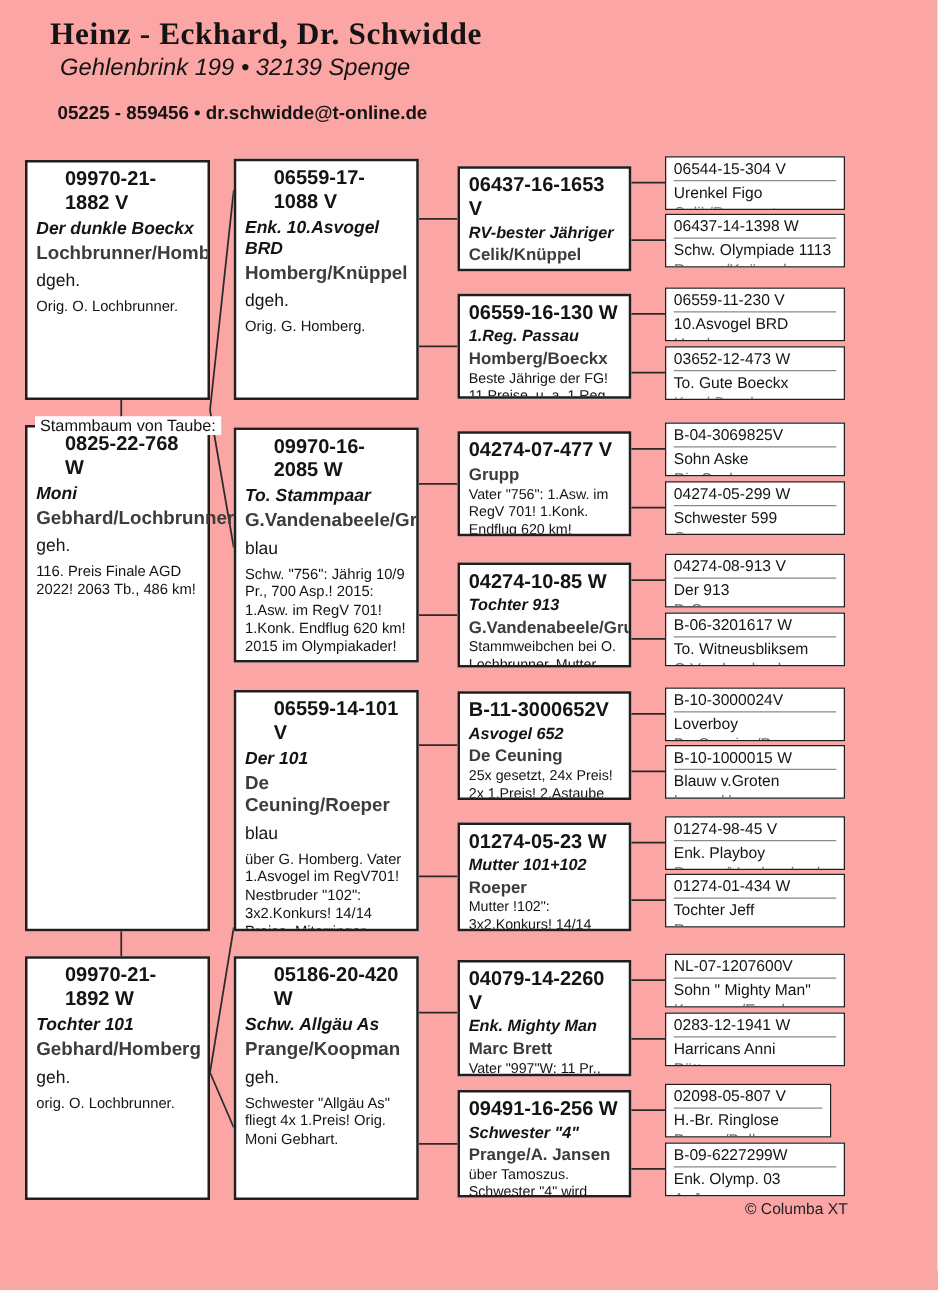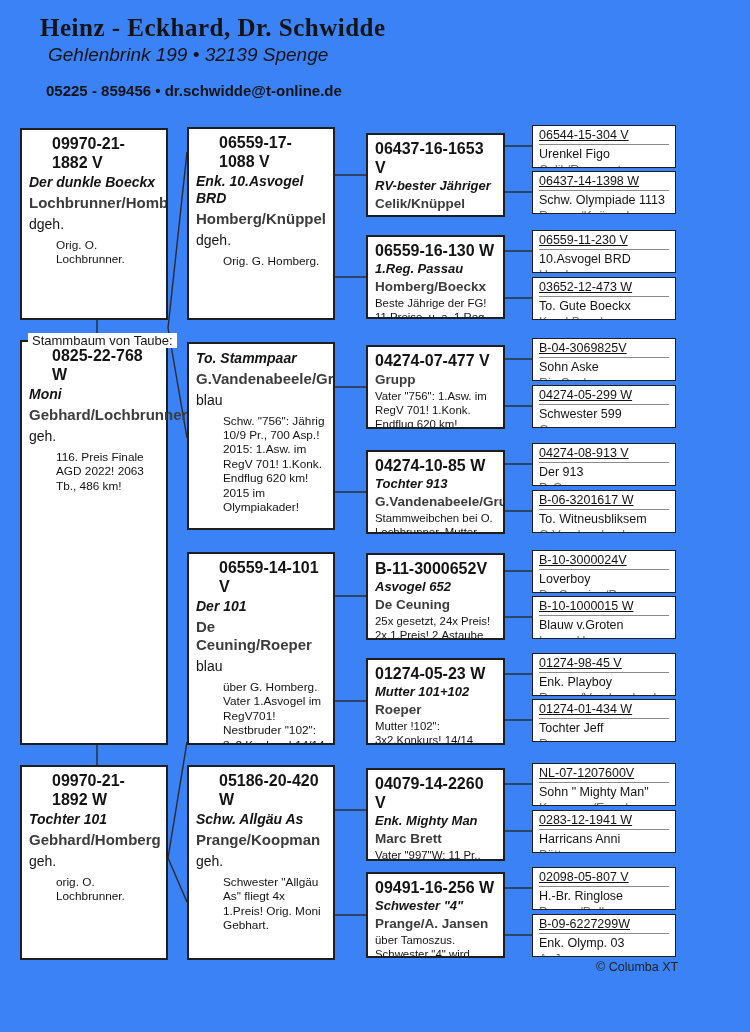--- a/index.html
+++ b/index.html
@@ -1,36 +1,36 @@
 <!DOCTYPE html>
 <html><head>
 <meta charset="utf-8">
 <style>
   html,body{margin:0;padding:0;background:#fff;}
-  .page{position:relative;width:750px;height:1032px;background:#3b82f6;
+  .page{position:relative;width:750px;height:1032px;background:#fca5a5;
         font-family:"Liberation Sans",sans-serif;color:#141414;overflow:hidden;}
   .hdr{position:absolute;left:40px;top:14px;}
   .hdr .nm{font-family:"Liberation Serif",serif;font-size:25px;font-weight:bold;letter-spacing:.5px;}
   .hdr .ad{font-size:19px;font-style:italic;margin-top:2px;margin-left:8px;}
   .hdr .ct{font-size:15px;font-weight:bold;margin-top:16px;margin-left:6px;}
   svg.wires{position:absolute;left:0;top:0;}
   .box{position:absolute;background:#fff;border:2px solid #1f1f1f;box-sizing:border-box;
        padding:4px 7px;overflow:hidden;}
   .box.ovr{overflow:visible;}
   .box.small{border-width:1.5px;padding:1px 6px 0;}
   .ring-lg{font-size:16px;font-weight:bold;line-height:1.2;margin-left:23px;}
   .pname{font-size:14px;font-weight:bold;font-style:italic;margin-top:2px;line-height:1.2;}
   .breeder-lg{font-size:15px;font-weight:bold;color:#3c3c3c;margin-top:3px;line-height:1.2;}
   .colorline{font-size:14px;margin-top:4px;line-height:1.2;}
-  .notes{font-size:11.8px;margin-top:5px;line-height:1.22;word-break:break-word;margin-left:27px;}
+  .notes{font-size:11.8px;margin-top:5px;line-height:1.22;word-break:break-word;}
   .ring-md{font-size:16px;font-weight:bold;line-height:1.2;}
   .pname-md{font-size:13px;font-weight:bold;font-style:italic;margin-top:1px;line-height:1.2;}
   .breeder-md{font-size:13.5px;font-weight:bold;color:#3c3c3c;margin-top:2px;line-height:1.2;}
   .notes-md{font-size:11.4px;margin-top:2px;line-height:1.22;word-break:break-word;}
-  .s-ring{font-size:12.5px;line-height:1.15;padding:1px 0 2px;border-bottom:1px solid #8a8a8a;text-decoration:underline;}
+  .s-ring{font-size:12.5px;line-height:1.15;padding:1px 0 2px;border-bottom:1px solid #8a8a8a;}
   .s-name{font-size:12.5px;line-height:1.15;padding-top:2px;}
   .s-breeder{font-size:12.5px;line-height:1.15;color:#6e6e6e;padding-top:1px;}
   .legend{position:absolute;top:-9px;left:6px;background:#fff;padding:0 4px;
           font-size:13px;font-weight:normal;white-space:nowrap;}
   .credit{position:absolute;left:596px;top:960px;font-size:12.5px;color:#222;}
 </style>
 </head>
 <body>
 
 <div class="page">
@@ -103,20 +103,21 @@
 
   <div class="box" style="left:187px;top:127px;width:148px;height:193px">
     <div class="ring-lg">06559-17-1088 V</div>
     <div class="pname">Enk. 10.Asvogel BRD</div>
     <div class="breeder-lg">Homberg/Knüppel</div>
     <div class="colorline">dgeh.</div>
     <div class="notes">Orig. G. Homberg.</div>
   </div>
 
   <div class="box" style="left:187px;top:342px;width:148px;height:188px">
+    <div class="ring-lg">09970-16-2085 W</div>
     <div class="pname">To. Stammpaar</div>
     <div class="breeder-lg">G.Vandenabeele/Grupp</div>
     <div class="colorline">blau</div>
     <div class="notes">Schw. "756": Jährig 10/9 Pr., 700 Asp.! 2015: 1.Asw. im RegV 701! 1.Konk. Endflug 620 km! 2015 im Olympiakader!</div>
   </div>
 
   <div class="box" style="left:187px;top:552px;width:148px;height:193px">
     <div class="ring-lg">06559-14-101 V</div>
     <div class="pname">Der 101</div>
     <div class="breeder-lg">De Ceuning/Roeper</div>
@@ -251,21 +252,21 @@
   <div class="box small" style="left:532px;top:763px;width:144px;height:43px">
     <div class="s-ring">NL-07-1207600V</div>
     <div class="s-name">Sohn " Mighty Man"</div>
     <div class="s-breeder">Koopman/Engels</div>
   </div>
   <div class="box small" style="left:532px;top:810px;width:144px;height:43px">
     <div class="s-ring">0283-12-1941 W</div>
     <div class="s-name">Harricans Anni</div>
     <div class="s-breeder">Püttmann</div>
   </div>
-  <div class="box small" style="left:532px;top:867px;width:144px;height:43px">
+  <div class="box small" style="left:532px;top:867px;width:133px;height:43px">
     <div class="s-ring">02098-05-807 V</div>
     <div class="s-name">H.-Br. Ringlose</div>
     <div class="s-breeder">Prange/Delbar</div>
   </div>
   <div class="box small" style="left:532px;top:914px;width:144px;height:43px">
     <div class="s-ring">B-09-6227299W</div>
     <div class="s-name">Enk. Olymp. 03</div>
     <div class="s-breeder">A. Jansen</div>
   </div>
 

